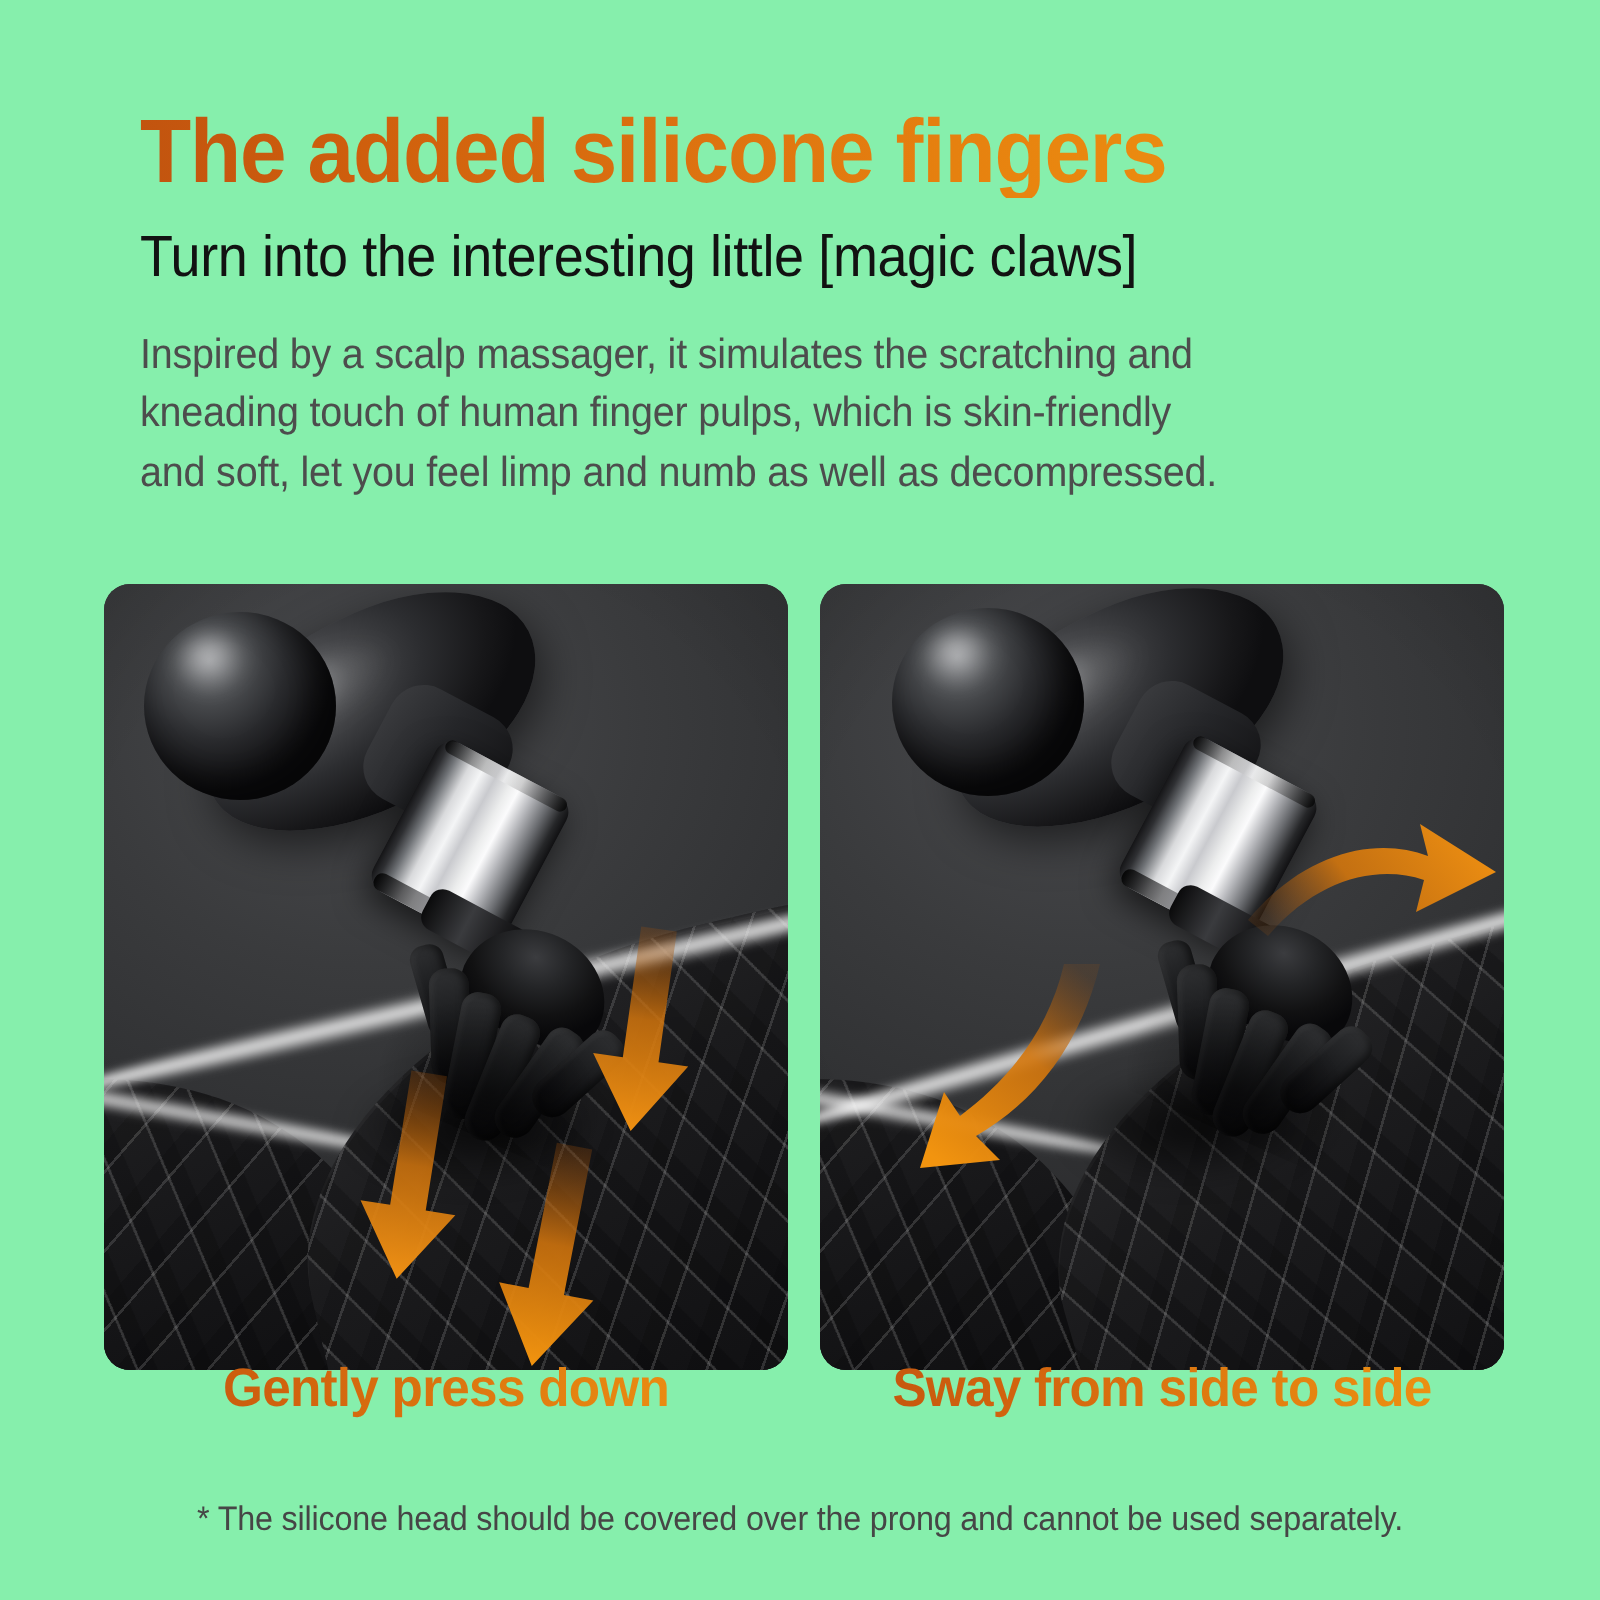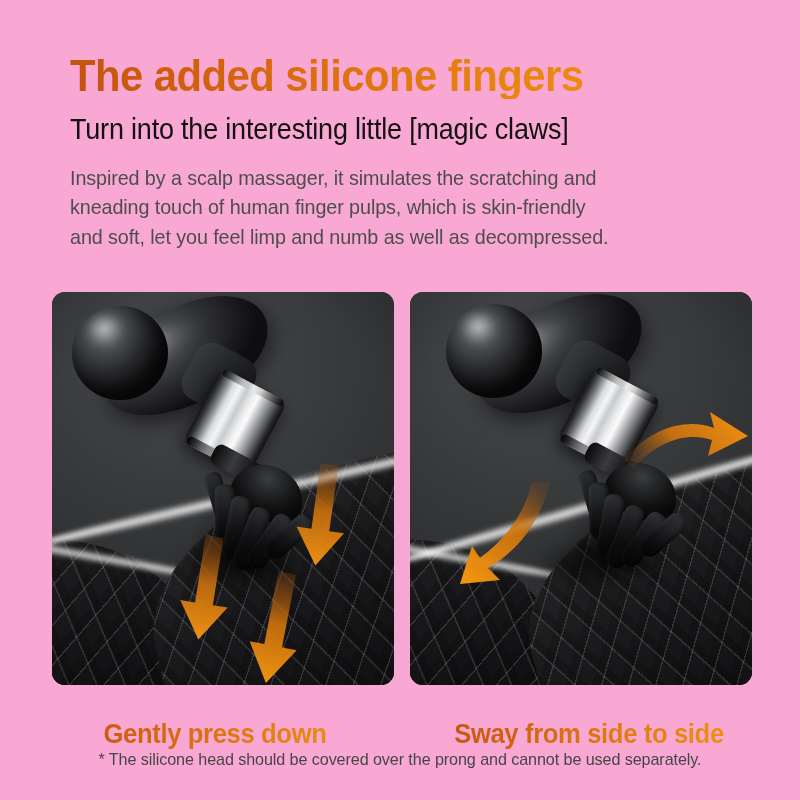--- a/index.html
+++ b/index.html
@@ -12,21 +12,21 @@
     height: 800px;
     overflow: hidden;
     font-family: "Liberation Sans", sans-serif;
     -webkit-font-smoothing: antialiased;
   }
 
   .page {
     position: relative;
     width: 800px;
     height: 800px;
-    background: #f9a8d4;
+    background: #86efac;
   }
 
   
   .text-block {
     position: absolute;
     left: 70px;
     top: 52px;
     width: 670px;
   }
 
@@ -356,26 +356,25 @@
   }
 
   
   .arrow { position: absolute; }
   .arrow svg { display: block; overflow: visible; }
 
   
   .captions {
     position: absolute;
     left: 52px;
-    top: 720px;
+    top: 680px;
     width: 700px;
     height: 42px;
     display: flex;
-    gap: 32px;
-    justify-content: center;
+    gap: 16px;
   }
   .caption {
     width: 342px;
     flex: none;
     text-align: center;
     font-size: 27px;
     font-weight: 700;
     letter-spacing: -0.4px;
     line-height: 1.05;
     background: linear-gradient(90deg, #c2540f 0%, #d0620e 25%, #e07c10 60%, #ef9512 100%);

